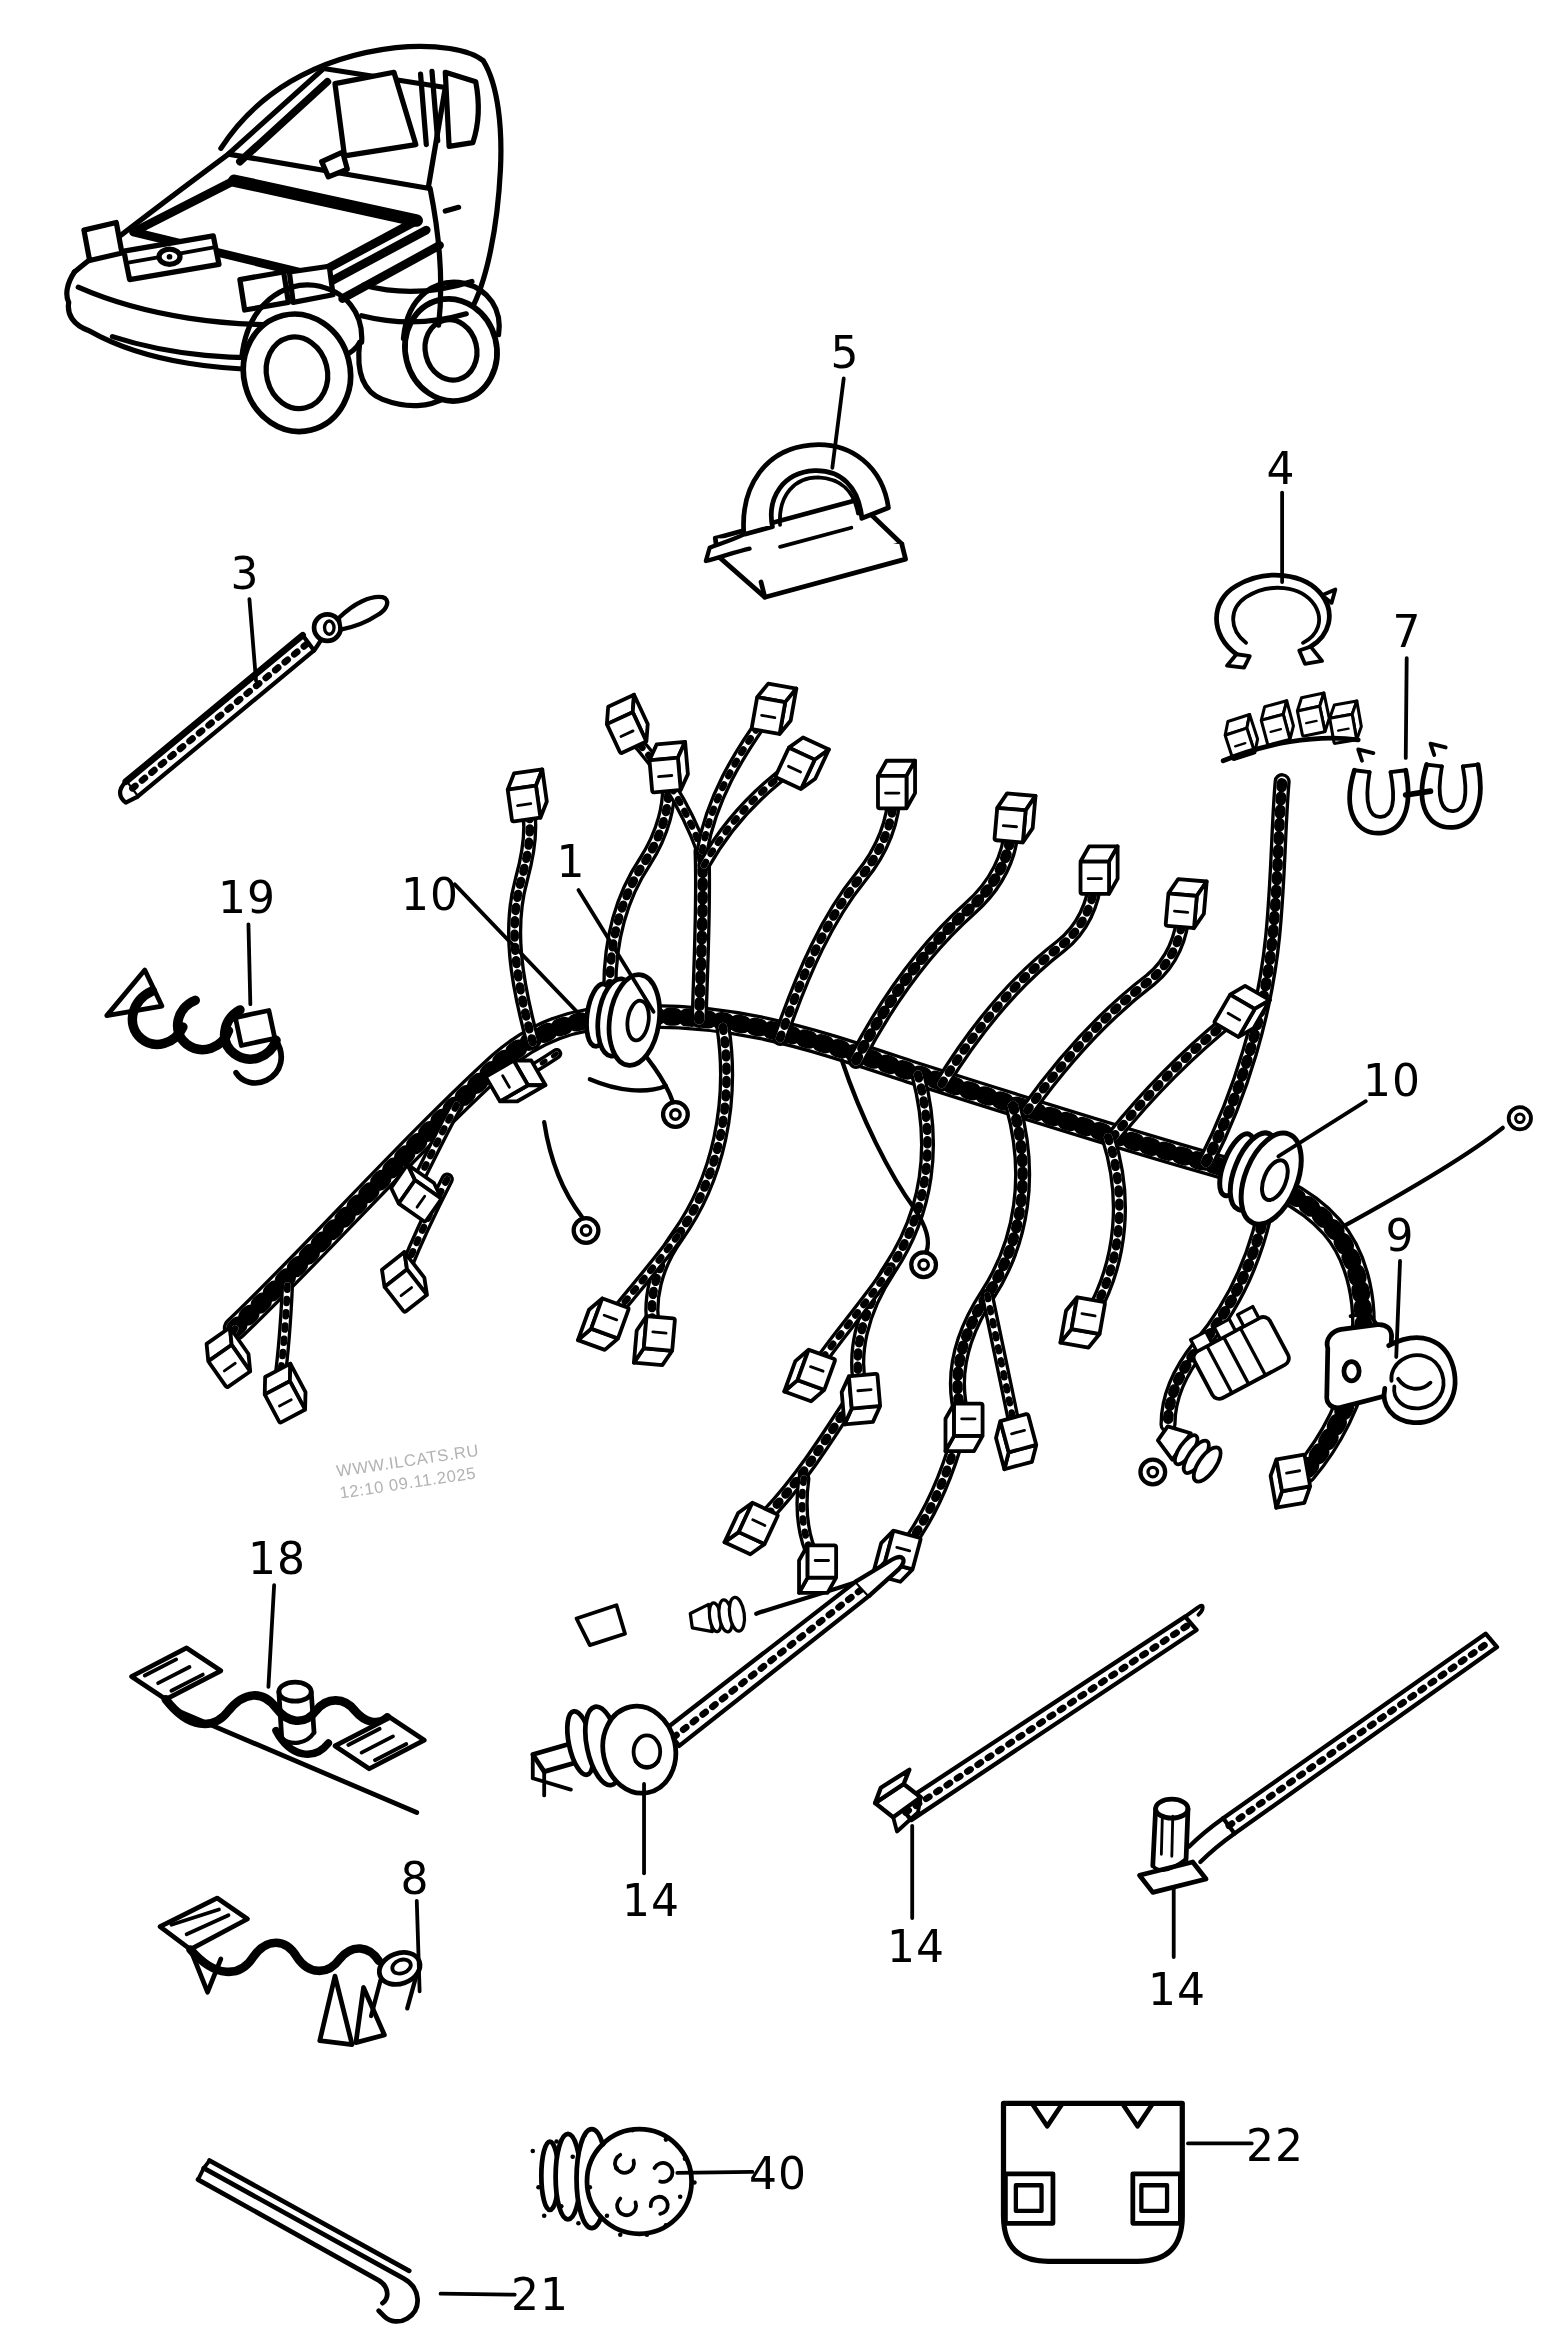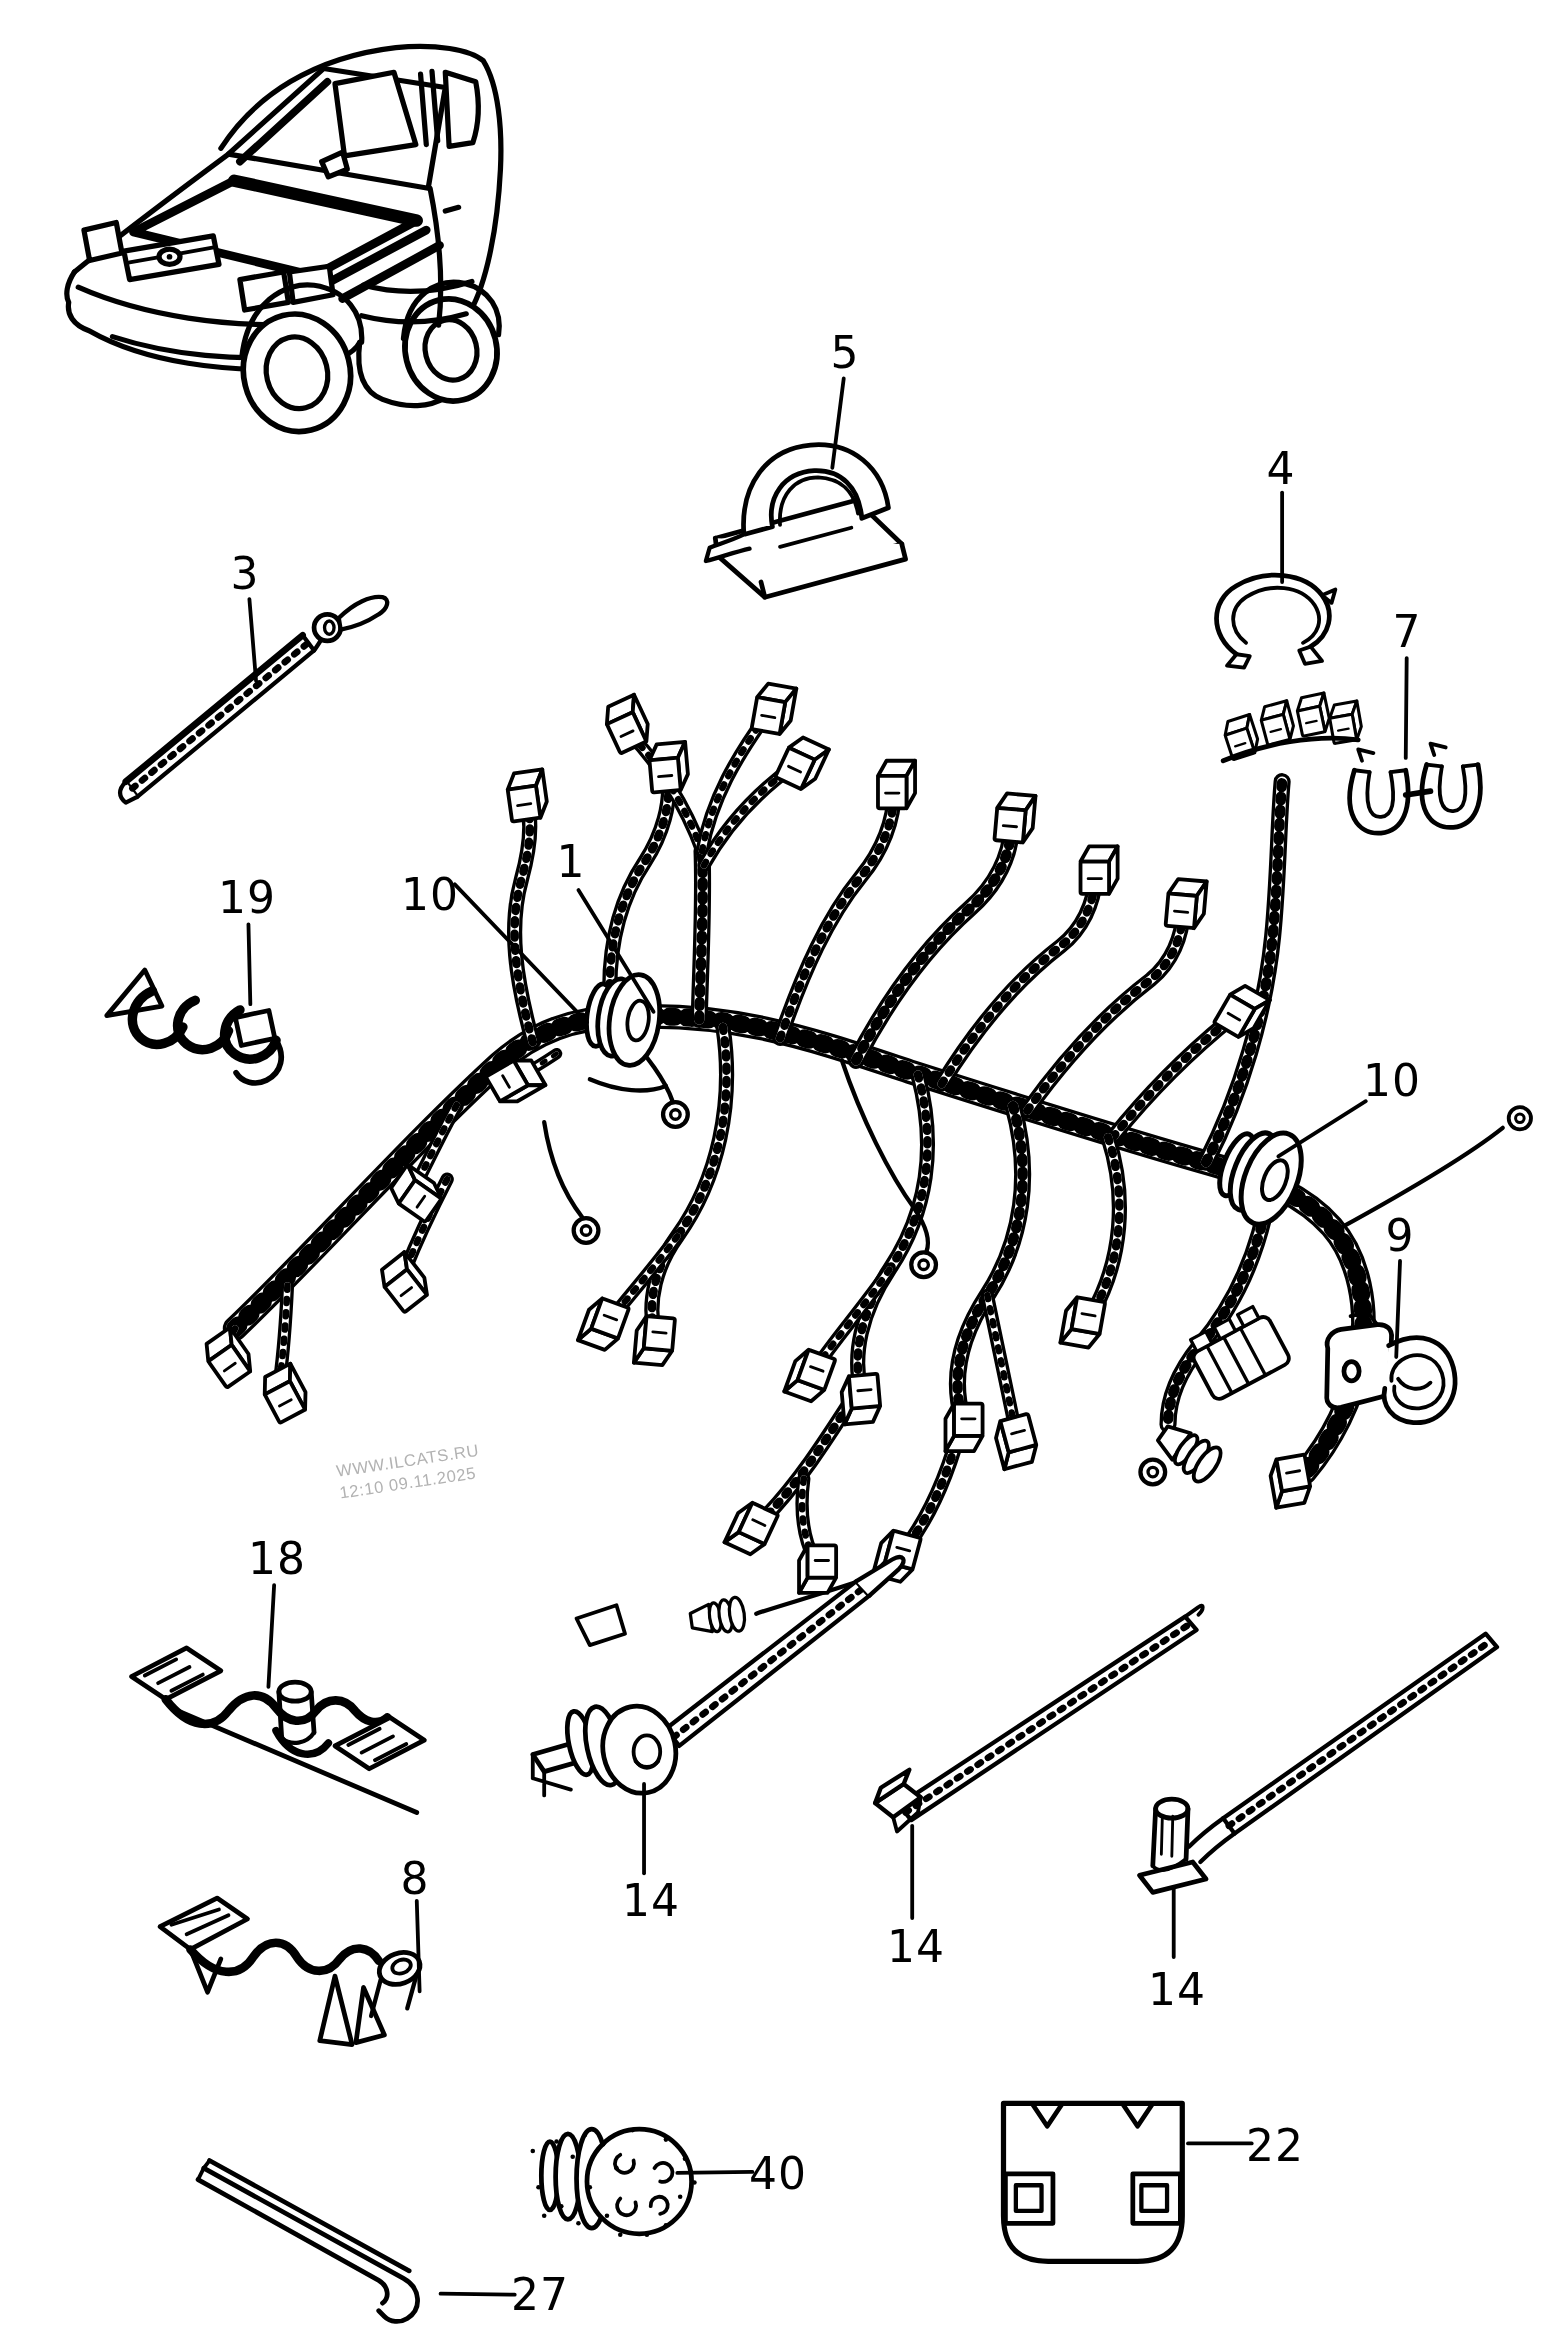--- a/index.html
+++ b/index.html
@@ -452,21 +452,21 @@
   <div class="pn" style="left:430px;top:894px">10</div>
   <div class="pn" style="left:571px;top:861px">1</div>
   <div class="pn" style="left:1392px;top:1080px">10</div>
   <div class="pn" style="left:1400px;top:1235px">9</div>
   <div class="pn" style="left:277px;top:1558px">18</div>
   <div class="pn" style="left:415px;top:1878px">8</div>
   <div class="pn" style="left:651px;top:1900px">14</div>
   <div class="pn" style="left:916px;top:1946px">14</div>
   <div class="pn" style="left:1177px;top:1989px">14</div>
   <div class="pn" style="left:778px;top:2173px">40</div>
-  <div class="pn" style="left:540px;top:2294px">27</div>
+  <div class="pn" style="left:540px;top:2294px">21</div>
   <div class="pn" style="left:1275px;top:2145px">22</div>
 
   <div class="wm">
     <div>WWW.ILCATS.RU</div>
     <div>12:10 09.11.2025</div>
   </div>
 
 </div>
 
 

